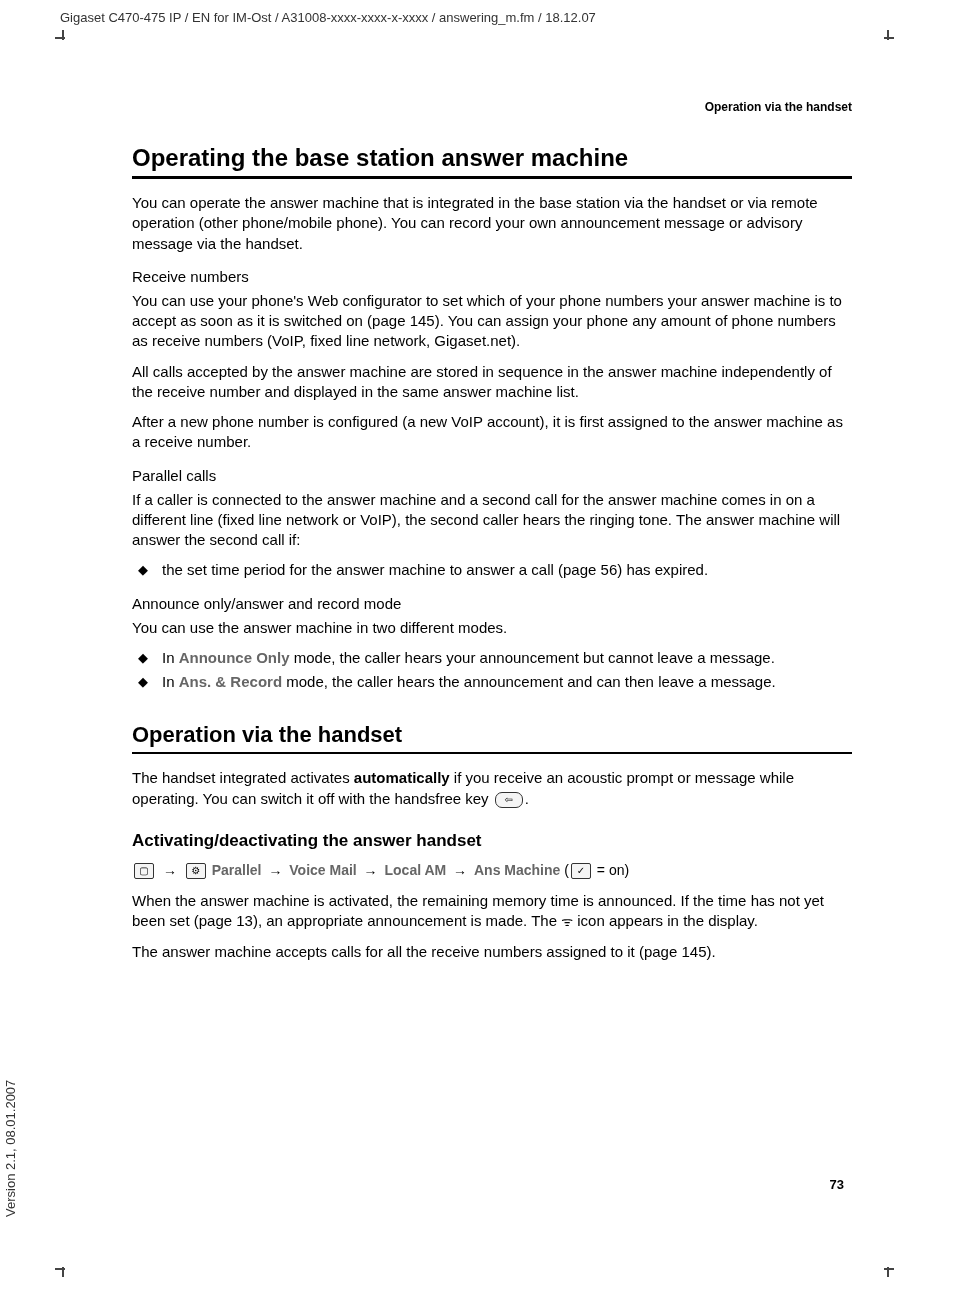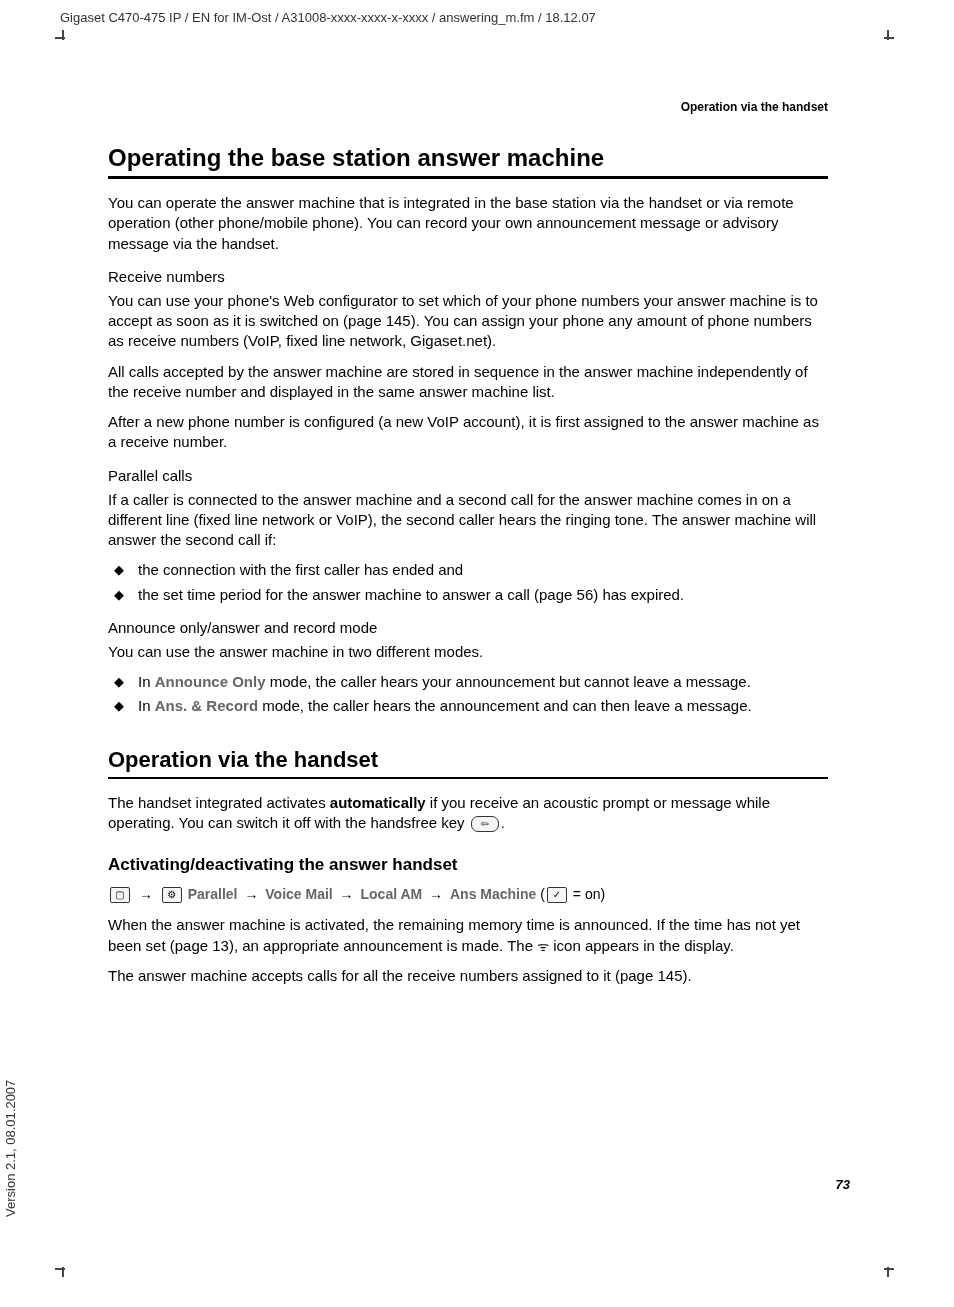--- a/index.html
+++ b/index.html
@@ -20,21 +20,21 @@
     color: #333;
   }
   .crop-mark {
     position: absolute;
     width: 2px;
     height: 12px;
     background: #444;
   }
   .content {
     position: absolute;
-    left: 108px;
+    left: 132px;
     top: 100px;
     width: 720px;
   }
   .page-header-right {
     text-align: right;
     font-size: 12px;
     font-weight: bold;
     margin-bottom: 30px;
   }
   h1 {
@@ -92,24 +92,23 @@
     top: 1px;
     font-size: 13px;
   }
   .grey {
     color: #666;
     font-weight: bold;
   }
   .page-num {
     position: absolute;
     bottom: 115px;
-    right: 104px;
-    font-size: 13px;
-    font-weight: bold;
-    font-style: italic;
+    right: 110px;
+    font-size: 13px;
+    font-weight: bold;
   }
   .version-vertical {
     position: absolute;
     left: 18px;
     bottom: 90px;
     transform: rotate(-90deg);
     transform-origin: left bottom;
     font-size: 13px;
     color: #333;
     white-space: nowrap;
@@ -167,21 +166,20 @@
   <p>You can operate the answer machine that is integrated in the base station via the handset or via remote operation (other phone/mobile phone). You can record your own announcement message or advisory message via the handset.</p>
 
   <div class="subhead">Receive numbers</div>
   <p>You can use your phone's Web configurator to set which of your phone numbers your answer machine is to accept as soon as it is switched on (page 145). You can assign your phone any amount of phone numbers as receive numbers (VoIP, fixed line network, Gigaset.net).</p>
   <p>All calls accepted by the answer machine are stored in sequence in the answer machine independently of the receive number and displayed in the same answer machine list.</p>
   <p>After a new phone number is configured (a new VoIP account), it is first assigned to the answer machine as a receive number.</p>
 
   <div class="subhead">Parallel calls</div>
   <p>If a caller is connected to the answer machine and a second call for the answer machine comes in on a different line (fixed line network or VoIP), the second caller hears the ringing tone. The answer machine will answer the second call if:</p>
   <ul>
-    <li>the connection with the first caller has ended and</li>
     <li>the set time period for the answer machine to answer a call (page 56) has expired.</li>
   </ul>
 
   <div class="subhead">Announce only/answer and record mode</div>
   <p>You can use the answer machine in two different modes.</p>
   <ul>
     <li>
       <span>In </span><span class="grey">Announce Only</span><span> mode, the caller hears your announcement but cannot leave a message.</span>
     </li>
     <li>

